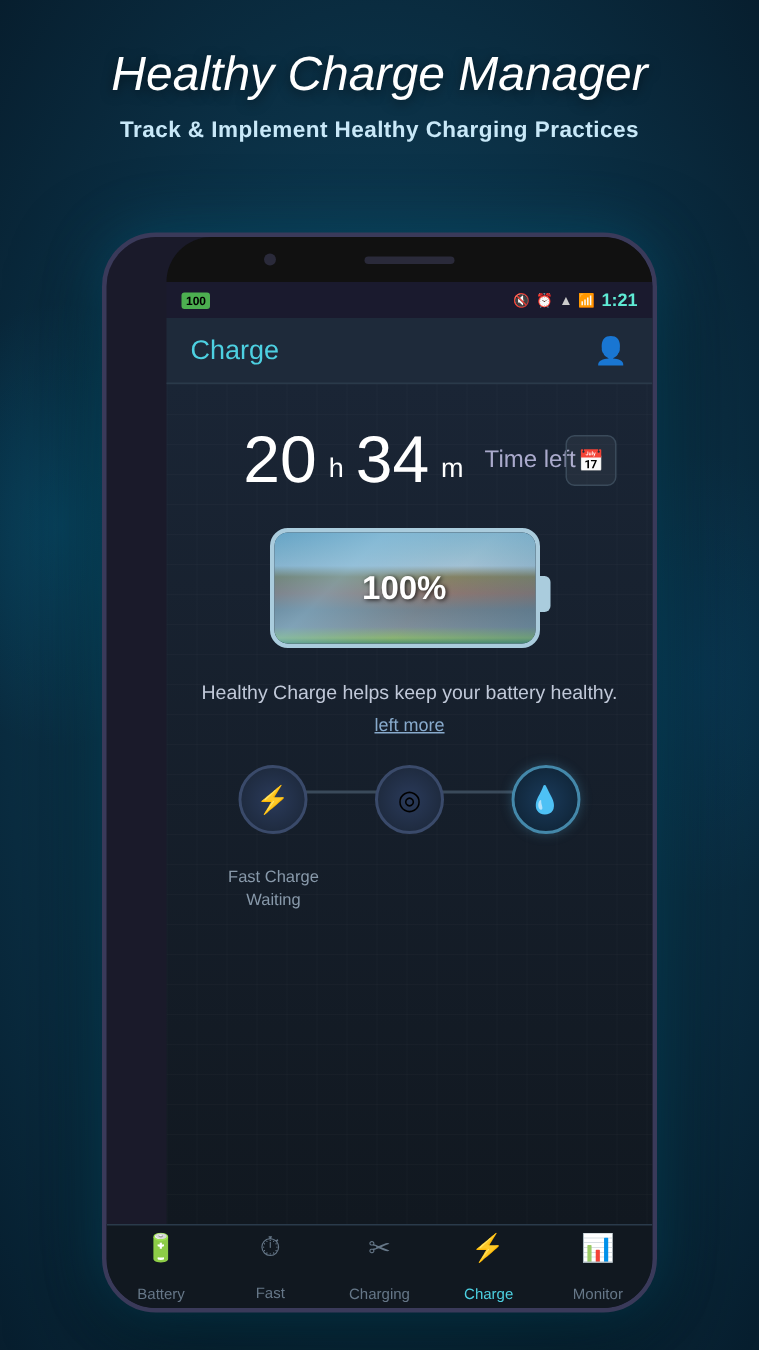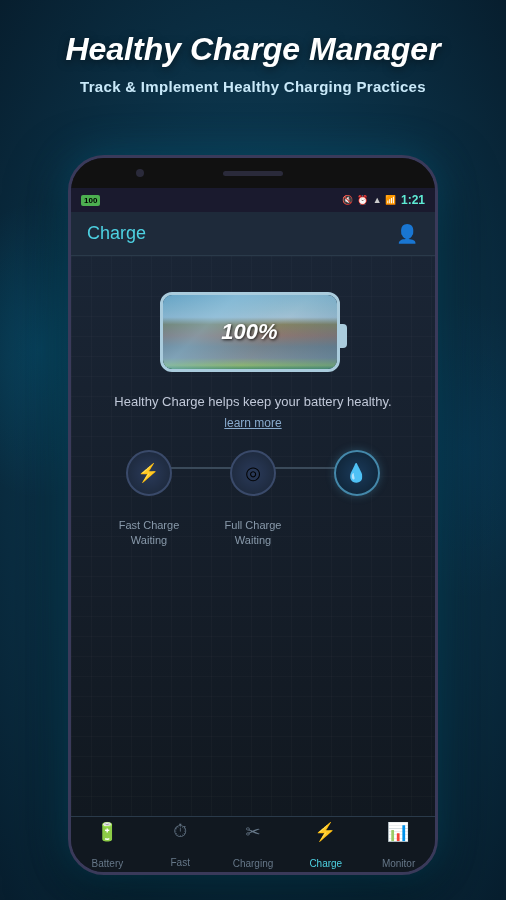--- a/index.html
+++ b/index.html
@@ -16,21 +16,21 @@
     
     .header-section {
       padding: 30px 30px 20px;
       text-align: center;
       position: relative;
       z-index: 2;
     }
 
     .app-title {
       font-size: 32px;
-      font-weight: 700;
+      font-weight: 400;
       color: #ffffff;
       text-shadow: 0 2px 8px rgba(0,0,0,0.5);
       line-height: 1.2;
       margin-bottom: 10px;
       font-style: italic;
     }
 
     .app-subtitle {
       font-size: 15px;
       color: #c8e8f8;
@@ -44,20 +44,21 @@
       left: 50%;
       transform: translateX(-50%);
       top: 155px;
       width: 370px;
       height: 720px;
       background: #1a1a2a;
       border-radius: 36px;
       border: 3px solid #3a3a5a;
       box-shadow: 0 0 40px rgba(0,150,200,0.3), 0 20px 60px rgba(0,0,0,0.7);
       overflow: hidden;
+      padding-left: 40px;
     }
 
     
     .phone-top {
       background: #111;
       height: 30px;
       display: flex;
       align-items: center;
       justify-content: center;
       border-radius: 33px 33px 0 0;
@@ -217,21 +218,20 @@
     }
 
     
     .battery-visual-container {
       display: flex;
       justify-content: center;
       align-items: center;
       margin: 20px 0;
       position: relative;
       z-index: 2;
-      font-style: italic;
     }
 
     .battery-body {
       width: 180px;
       height: 80px;
       border: 3px solid #aaccdd;
       border-radius: 12px;
       position: relative;
       background: linear-gradient(135deg, #1a4a6a 0%, #0d2a3a 50%, #1a3a5a 100%);
       overflow: hidden;
@@ -456,49 +456,60 @@
     </div>
   </div>
 
   <div class="app-toolbar">
     <span class="toolbar-title">Charge</span>
     <span class="toolbar-icon">👤</span>
   </div>
 
   <div class="main-content">
 
+    <div class="time-section">
+      <span class="time-value">20</span>
+      <span class="time-unit">h</span>
+      <span class="time-value">34</span>
+      <span class="time-unit">m</span>
+      <span class="time-label">Time left</span>
+      <div class="calendar-icon-wrapper">
+        <div class="calendar-btn">
+          <span>📅</span>
+        </div>
+      </div>
+    </div>
 
     <div class="battery-visual-container">
       <div class="battery-body">
         <div class="battery-landscape"></div>
         <div class="battery-fill"></div>
         <div class="battery-percentage">100%</div>
       </div>
       <div class="battery-tip"></div>
     </div>
 
     <div class="description-section">
       <span class="desc-text">Healthy Charge helps keep your battery healthy.</span>
-      <a class="learn-more-link">learn more</a>
+      <a class="learn-more-link">left more</a>
     </div>
 
     <div class="charge-options">
 
       <div class="charge-option">
         <div class="charge-icon-circle">
           <span>⚡</span>
         </div>
         <span class="charge-option-label">Fast Charge Waiting</span>
       </div>
 
       <div class="charge-option">
         <div class="charge-icon-circle">
           <span>◎</span>
         </div>
-        <span class="charge-option-label">Full Charge Waiting</span>
       </div>
 
       <div class="charge-option">
         <div class="charge-icon-circle active">
           <span>💧</span>
         </div>
       </div>
 
     </div>
 

